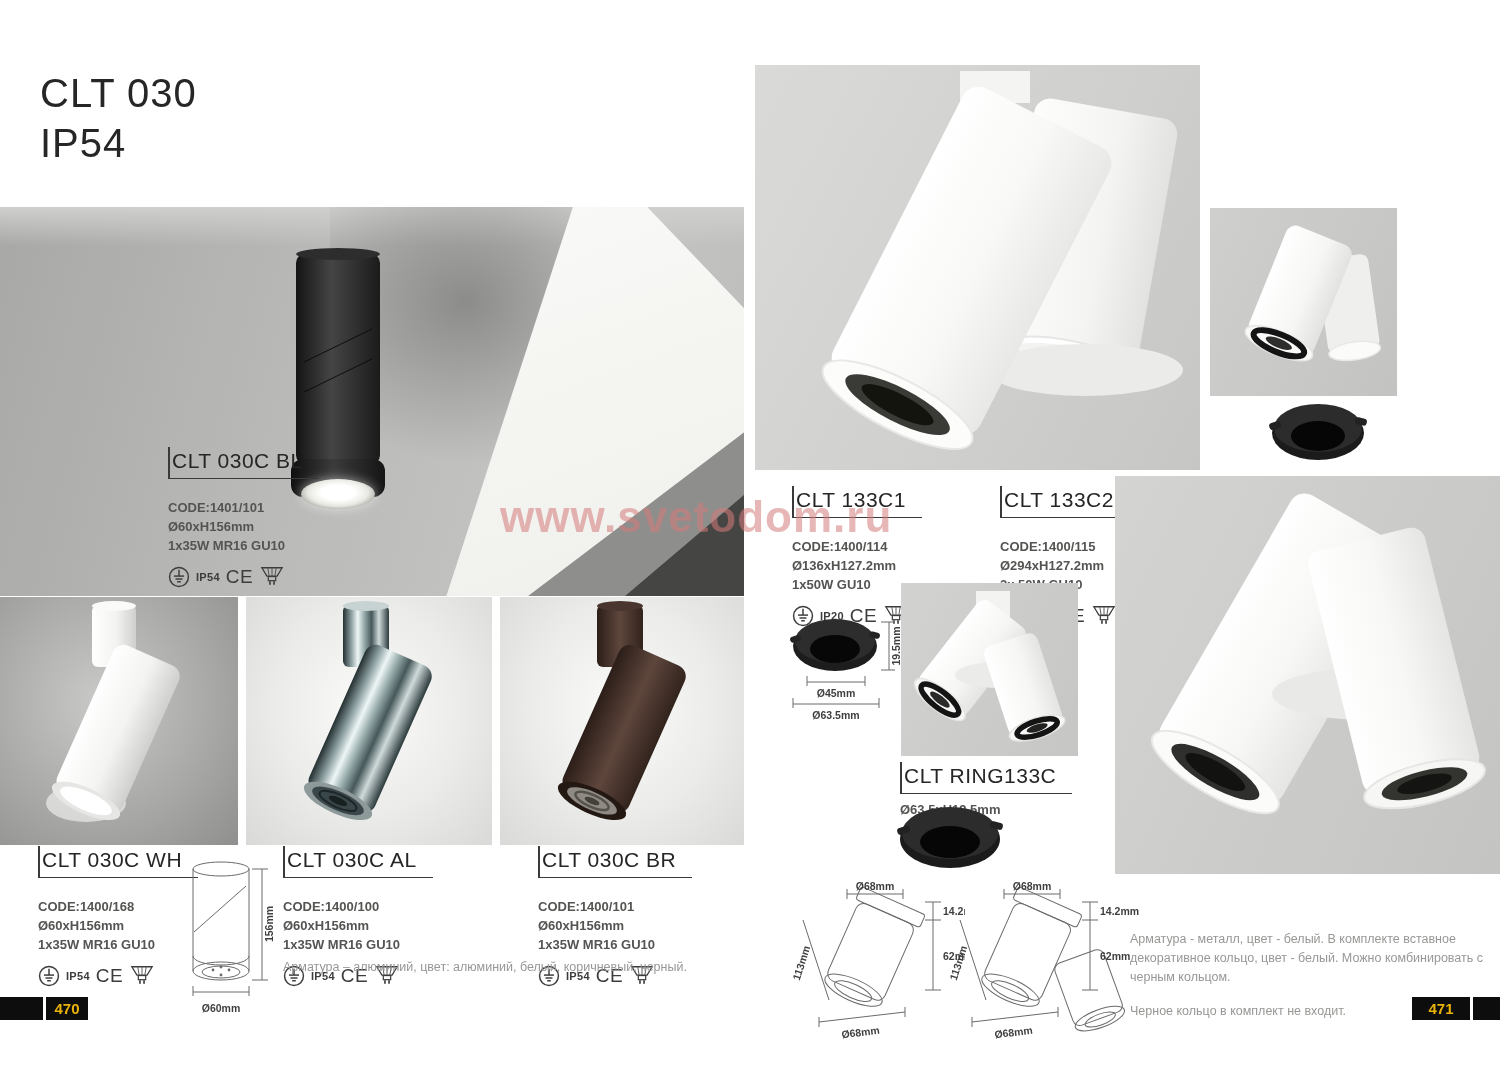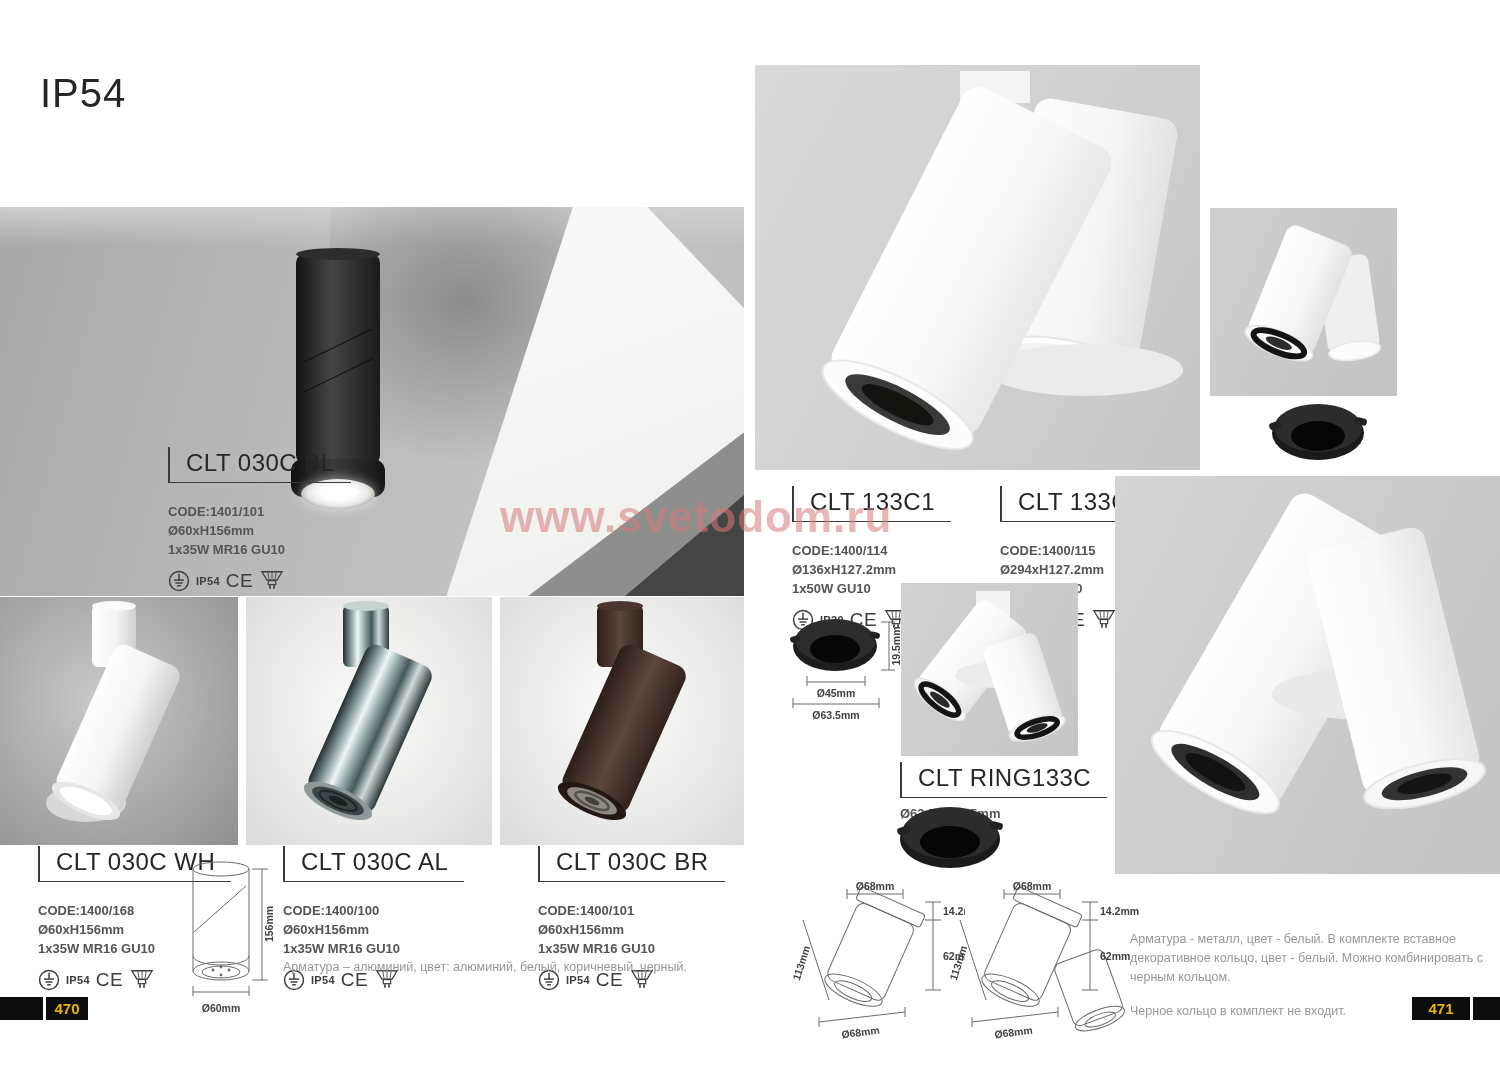--- a/index.html
+++ b/index.html
@@ -2,40 +2,41 @@
 <html><head>
 <meta charset="utf-8">
 <style>
   html,body{margin:0;padding:0;background:#ffffff;}
   .page{position:relative;width:1500px;height:1071px;background:#ffffff;overflow:hidden;
         font-family:"Liberation Sans",sans-serif;color:#2b2b2b;}
   .abs{position:absolute;}
   .cover{position:absolute;left:0;top:0;width:100%;height:100%;}
   .series-header{font-size:40px;font-weight:400;letter-spacing:1px;color:#262626;line-height:1.26;}
   .title-box{display:inline-block;border-left:2px solid #3a3a3a;border-bottom:1.5px solid #3a3a3a;
-             padding:2px 16px 5px 16px;font-size:24px;font-weight:400;color:#262626;
+             padding:2px 16px 5px 2px;font-size:21px;font-weight:400;color:#262626;
              letter-spacing:0.5px;white-space:nowrap;}
   .specs{font-size:13px;font-weight:700;color:#545452;line-height:1.45;margin-top:20px;}
   .icons-row{display:flex;align-items:center;gap:6px;margin-top:9px;}
   .ip{font-size:11px;font-weight:700;color:#3c3c3c;letter-spacing:0.3px;}
   .ce{font-size:19px;font-weight:400;color:#3c3c3c;letter-spacing:0.5px;}
   .note{font-size:12.5px;color:#979795;line-height:1.5;}
   .badge{position:absolute;background:#0d0d0d;height:23px;}
   .badge-num{color:#eab308;font-size:15px;font-weight:700;text-align:center;line-height:23px;}
   .watermark{position:absolute;left:500px;top:492px;font-size:44px;font-weight:700;
              letter-spacing:1px;color:rgba(211,122,122,0.55);z-index:60;white-space:nowrap;}
   svg text{font-family:"Liberation Sans",sans-serif;}
   .dimtxt{font-size:10.5px;font-weight:700;fill:#3f3f3f;}
 </style>
 </head>
 <body>
 
 <div class="page">
 
   <div class="abs series-header" style="left:40px;top:68px;">
+    <div>CLT 030</div>
     <div>IP54</div>
   </div>
 
   <div class="abs" style="left:0;top:207px;width:744px;height:389px;background:linear-gradient(105deg,#a8a8a6 0%,#b9bab8 40%,#c4c5c3 75%,#bcbdbb 100%);">
     <div class="cover" style="background:linear-gradient(#cfcfcd,rgba(207,207,205,0) 10%);"></div>
     <div class="abs" style="left:330px;top:0;width:340px;height:270px;background:radial-gradient(ellipse at 40% 35%,rgba(45,45,43,0.35),rgba(45,45,43,0) 65%);"></div>
     <div class="cover" style="clip-path:polygon(77% 0,87% 0,100% 26%,100% 58%,71% 100%,60% 100%);background:linear-gradient(160deg,#fdfdfb,#efefec);"></div>
     <div class="cover" style="clip-path:polygon(100% 58%,100% 74%,84% 100%,71% 100%);background:#8e8e8c;"></div>
     <div class="cover" style="clip-path:polygon(100% 74%,100% 100%,84% 100%);background:#454543;"></div>
 

